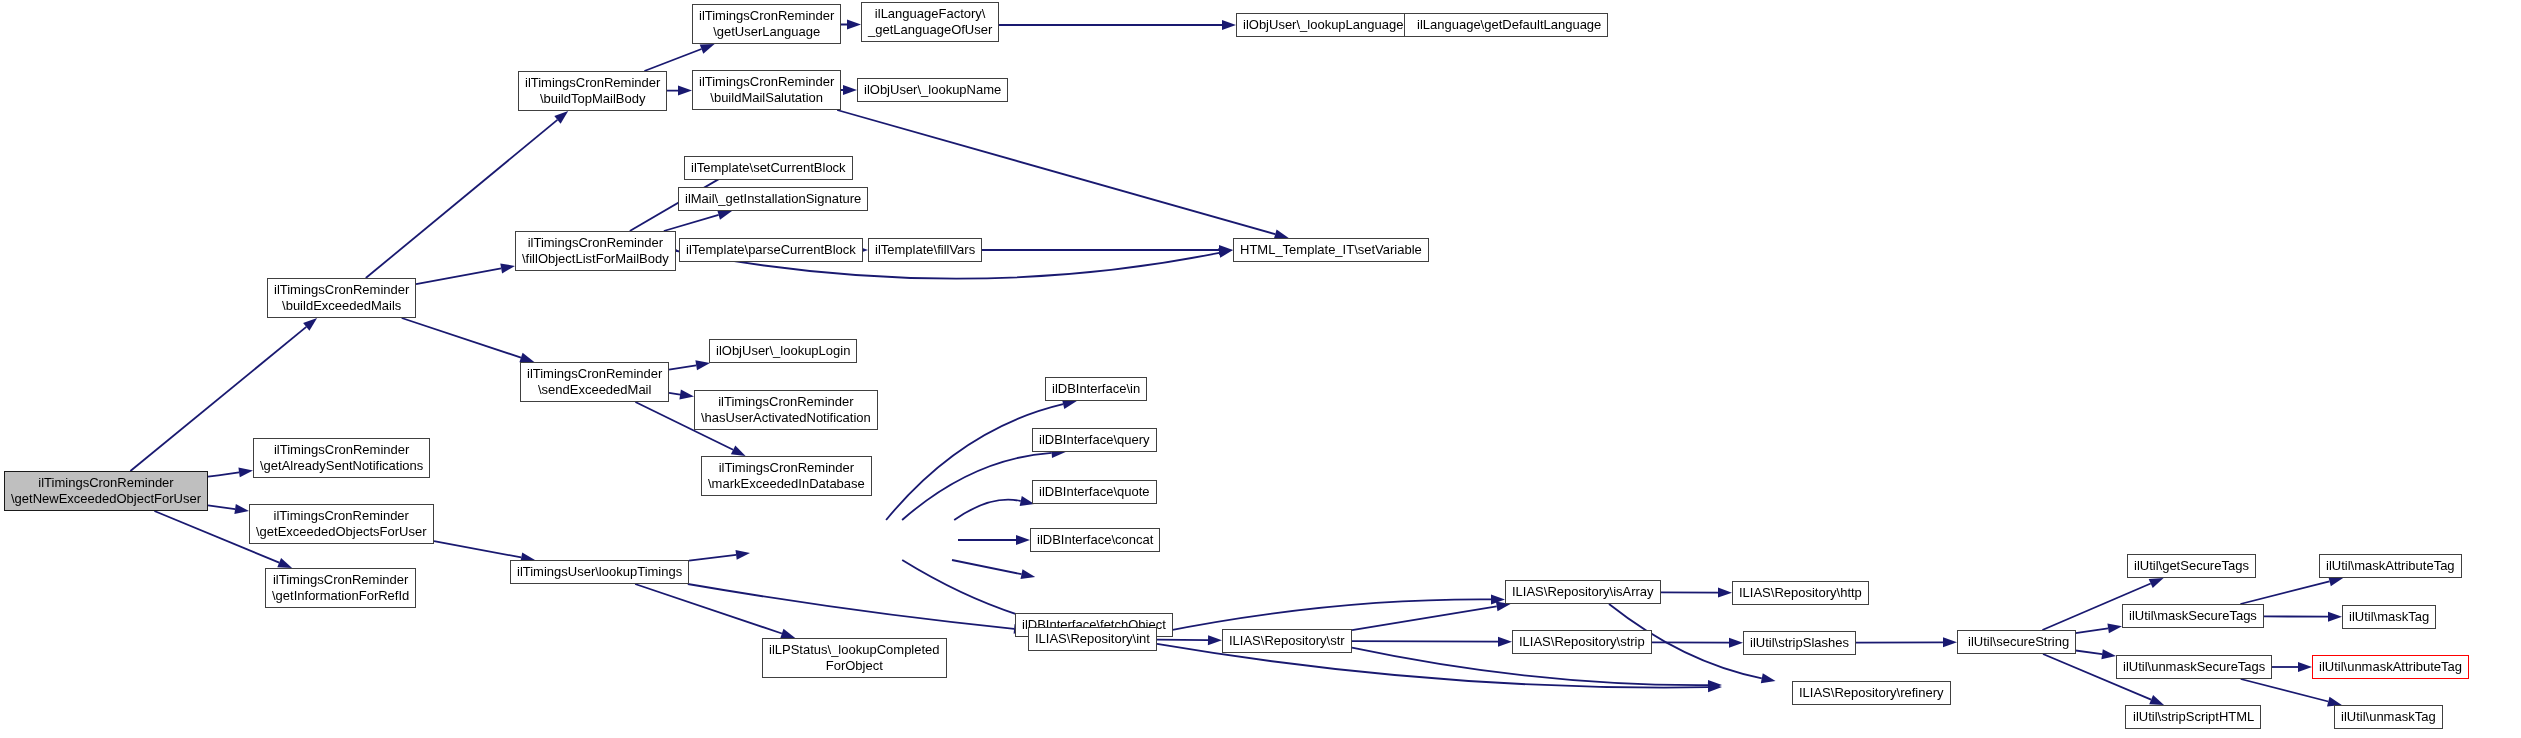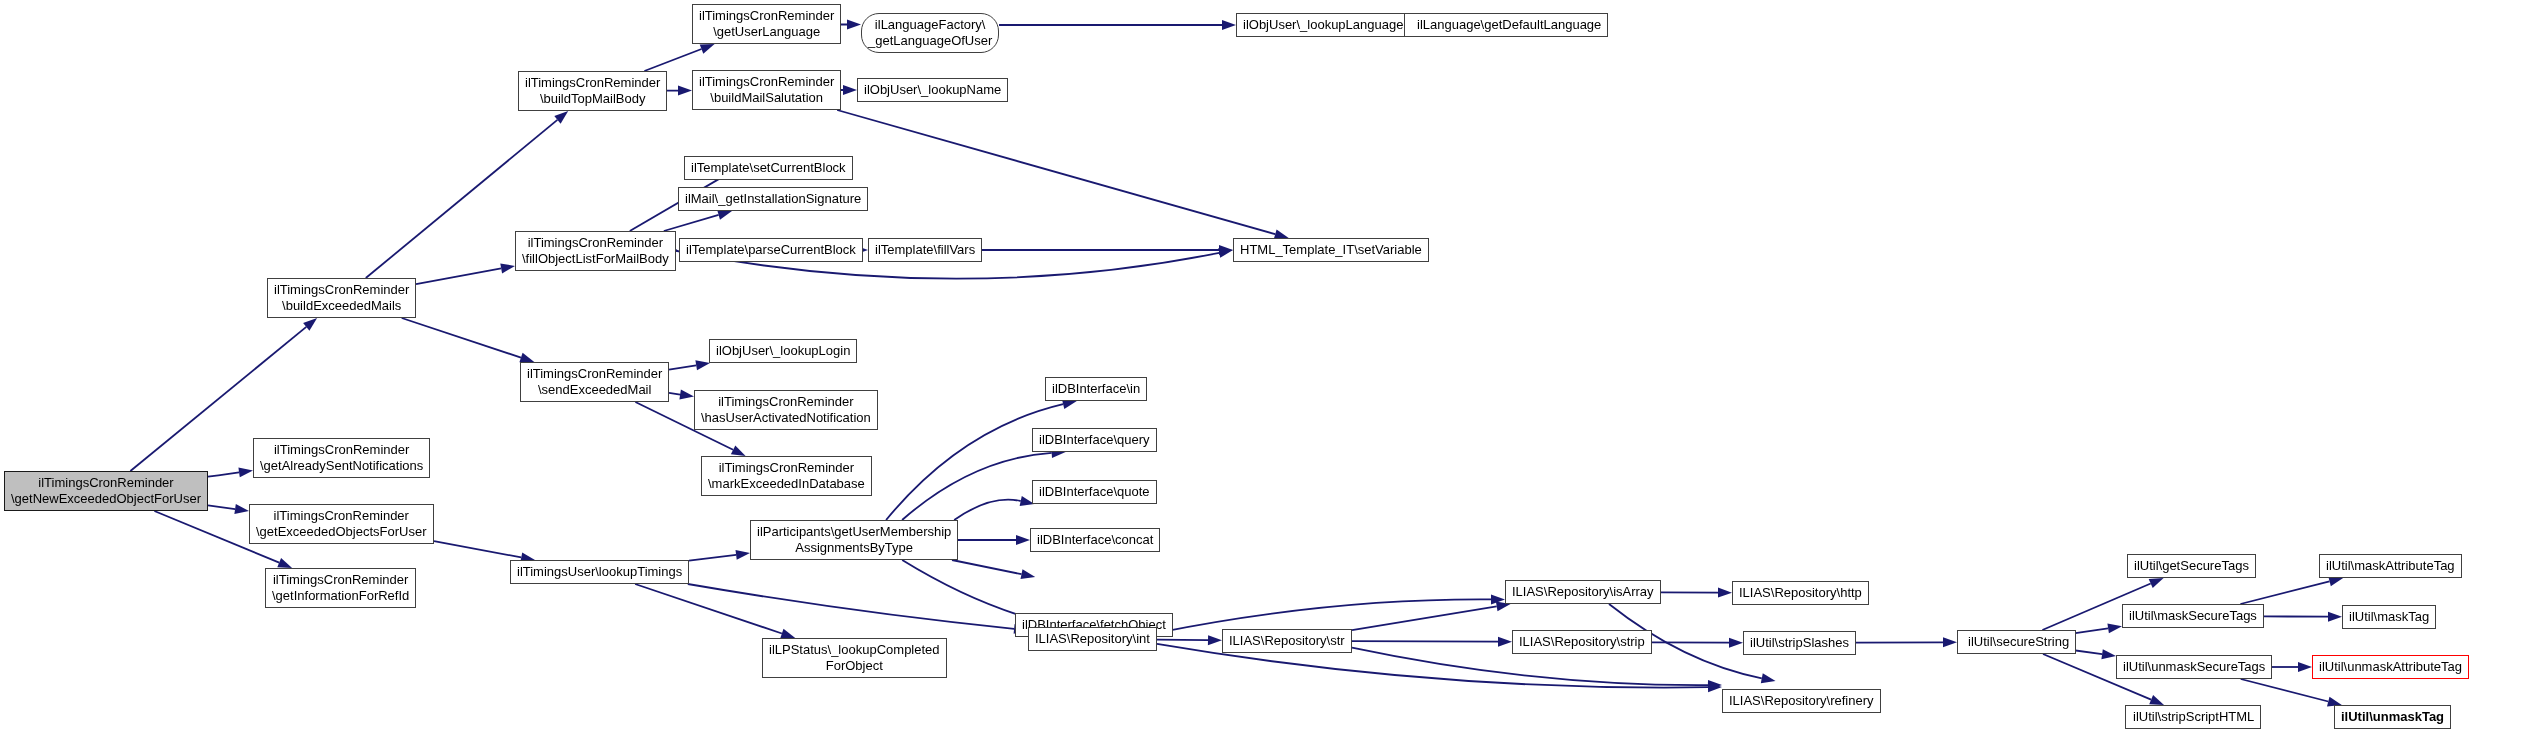--- a/index.html
+++ b/index.html
@@ -168,21 +168,21 @@
       <div class="ln">\buildTopMailBody</div>
     </div>
     <div class="node" id="node-getUserLanguage" style="left: 692px; top: 4px;">
       <div class="ln">ilTimingsCronReminder</div>
       <div class="ln">\getUserLanguage</div>
     </div>
     <div class="node" id="node-buildMailSalutation" style="left: 692px; top: 70px;">
       <div class="ln">ilTimingsCronReminder</div>
       <div class="ln">\buildMailSalutation</div>
     </div>
-    <div class="node" id="node-getLanguageOfUser" style="left: 861px; top: 13px; border-radius: 18px;">
+    <div class="node" id="node-getLanguageOfUser" style="left: 861px; top: 2px;">
       <div class="ln">ilLanguageFactory\</div>
       <div class="ln">_getLanguageOfUser</div>
     </div>
     <div class="node" id="node-lookupLanguage" style="left: 1236px; top: 13px;">
       <div class="ln">ilObjUser\_lookupLanguage</div>
     </div>
     <div class="node" id="node-getDefaultLanguage" style="left: 1404px; top: 13px; padding-left: 12px;">
       <div class="ln">ilLanguage\getDefaultLanguage</div>
     </div>
     <div class="node" id="node-lookupName" style="left: 857px; top: 78px;">
@@ -217,24 +217,20 @@
     <div class="node" id="node-hasUserActivatedNotification" style="left: 694px; top: 390px;">
       <div class="ln">ilTimingsCronReminder</div>
       <div class="ln">\hasUserActivatedNotification</div>
     </div>
     <div class="node" id="node-markExceededInDatabase" style="left: 701px; top: 456px;">
       <div class="ln">ilTimingsCronReminder</div>
       <div class="ln">\markExceededInDatabase</div>
     </div>
     <div class="node" id="node-lookupTimings" style="left: 510px; top: 560px;">
       <div class="ln">ilTimingsUser\lookupTimings</div>
-    </div>
-    <div class="node" id="node-getUserMembershipAssignmentsByType" style="left: 750px; top: 520px;">
-      <div class="ln">ilParticipants\getUserMembership</div>
-      <div class="ln">AssignmentsByType</div>
     </div>
     <div class="node" id="node-dbIn" style="left: 1045px; top: 377px;">
       <div class="ln">ilDBInterface\in</div>
     </div>
     <div class="node" id="node-dbQuery" style="left: 1032px; top: 428px;">
       <div class="ln">ilDBInterface\query</div>
     </div>
     <div class="node" id="node-dbQuote" style="left: 1032px; top: 480px;">
       <div class="ln">ilDBInterface\quote</div>
     </div>
@@ -259,21 +255,21 @@
     </div>
     <div class="node" id="node-repoHttp" style="left: 1732px; top: 581px;">
       <div class="ln">ILIAS\Repository\http</div>
     </div>
     <div class="node" id="node-repoStrip" style="left: 1512px; top: 630px;">
       <div class="ln">ILIAS\Repository\strip</div>
     </div>
     <div class="node" id="node-stripSlashes" style="left: 1743px; top: 631px;">
       <div class="ln">ilUtil\stripSlashes</div>
     </div>
-    <div class="node" id="node-repoRefinery" style="left: 1722px; top: 681px; margin-top: 8px;">
+    <div class="node" id="node-repoRefinery" style="left: 1792px; top: 681px;">
       <div class="ln">ILIAS\Repository\refinery</div>
     </div>
     <div class="node" id="node-secureString" style="left: 1957px; top: 630px; padding-left: 10px;">
       <div class="ln">ilUtil\secureString</div>
     </div>
     <div class="node" id="node-getSecureTags" style="left: 2127px; top: 554px;">
       <div class="ln">ilUtil\getSecureTags</div>
     </div>
     <div class="node" id="node-maskSecureTags" style="left: 2122px; top: 604px;">
       <div class="ln">ilUtil\maskSecureTags</div>
@@ -286,16 +282,16 @@
     </div>
     <div class="node" id="node-unmaskSecureTags" style="left: 2116px; top: 655px;">
       <div class="ln">ilUtil\unmaskSecureTags</div>
     </div>
     <div class="node highlight" id="node-unmaskAttributeTag" style="left: 2312px; top: 655px; text-align: right;">
       <div class="ln">ilUtil\unmaskAttributeTag</div>
     </div>
     <div class="node" id="node-stripScriptHTML" style="left: 2125px; top: 705px; padding-left: 7px;">
       <div class="ln">ilUtil\stripScriptHTML</div>
     </div>
-    <div class="node" id="node-unmaskTag" style="left: 2334px; top: 705px; font-weight: bold;">
+    <div class="node" id="node-unmaskTag" style="left: 2334px; top: 705px;">
       <div class="ln">ilUtil\unmaskTag</div>
     </div>
   </div>
 
 </body></html>

